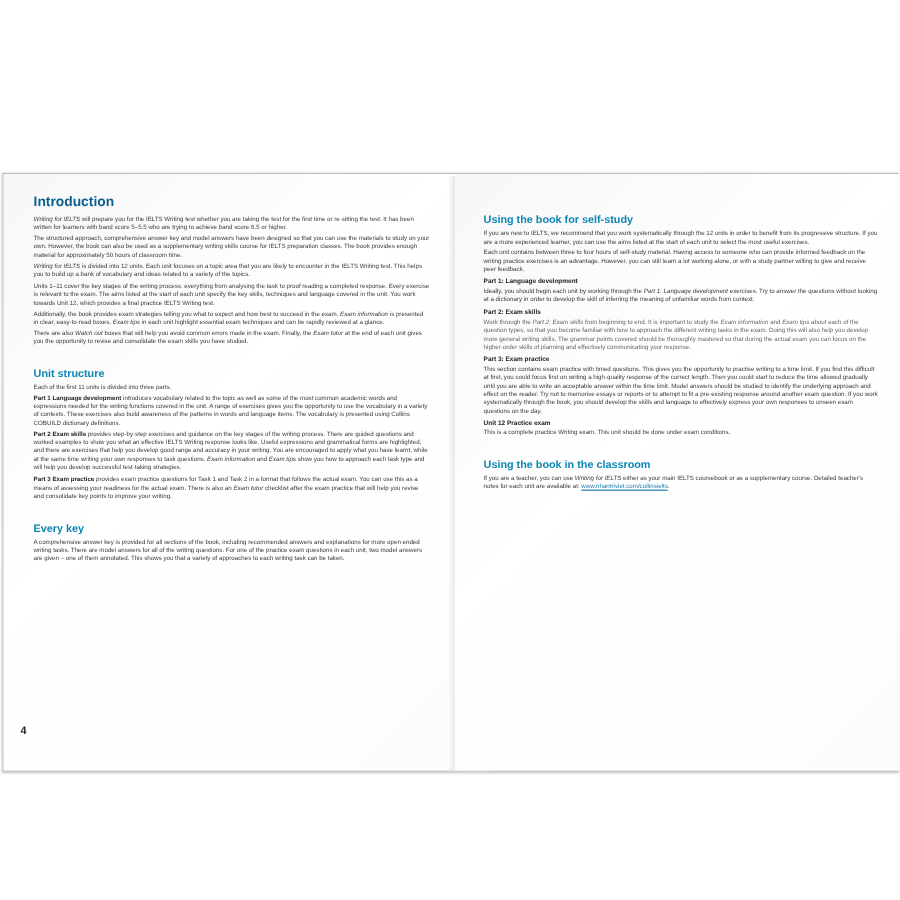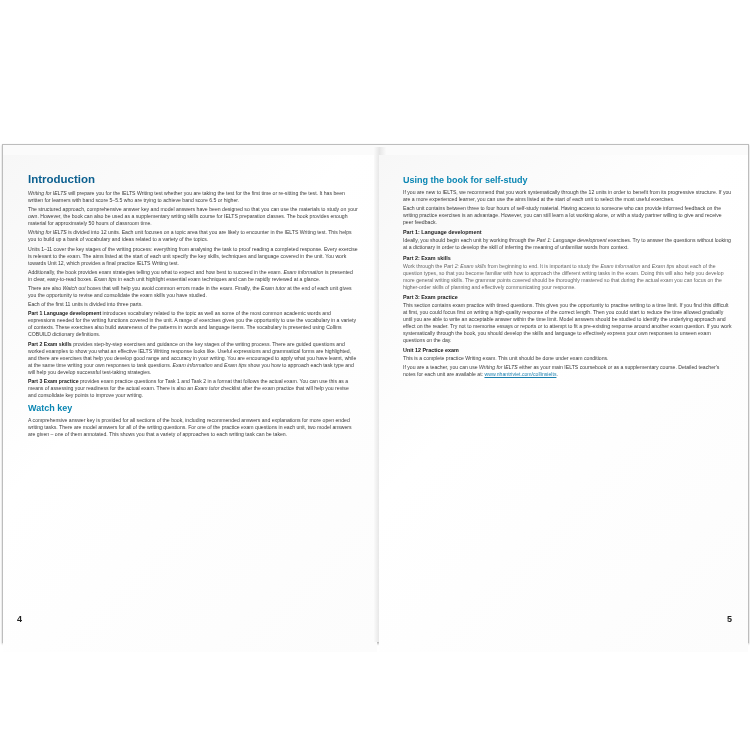--- a/index.html
+++ b/index.html
@@ -1,29 +1,29 @@
 <!DOCTYPE html>
 <html><head>
 <meta charset="utf-8">
 <style>
   html, body { margin:0; padding:0; }
   body { width:750px; height:750px; background:#ffffff; position:relative; overflow:hidden;
          font-family:"Liberation Sans", sans-serif; color:#333; }
   .spread { position:absolute; left:2px; top:144px; width:745px; height:497px;
             background:#fbfbfb; border:1px solid #bdbdbd; box-shadow:0 1px 2px rgba(0,0,0,0.25); }
-  .page { position:absolute; top:10px; height:100%; background:linear-gradient(135deg,#f7f7f7 0%,#ffffff 40%,#fcfcfc 100%); }
+  .page { position:absolute; top:0; height:100%; background:linear-gradient(135deg,#f7f7f7 0%,#ffffff 40%,#fcfcfc 100%);padding-left:32px; }
   .page.left { left:0; width:374px; }
   .page.right { left:376px; width:369px; }
   .gutter { position:absolute; left:371px; top:2px; width:12px; height:495px;
             background:linear-gradient(90deg,#fafafa 0%,#e6e6e6 45%,#ececec 60%,#fafafa 100%); }
   .content { position:absolute; top:16px; font-size:5.15px; line-height:7px; color:#3a3a3a; }
   .page.left .content { left:25px; width:330px; }
   .page.right .content { left:24px; width:330px; }
   .h1 { font-weight:bold; color:#0b5f8f; font-size:11.5px; line-height:13px; margin:2px 0 4px 0; }
-  .h2 { font-weight:bold; color:#0a86b3; font-size:9px; line-height:11px; margin:4px 0 3px 0; }
+  .h2 { font-weight:bold; color:#0a86b3; font-size:9px; line-height:11px; margin:17px 0 3px 0; }
   .h3 { font-weight:bold; color:#222; font-size:5.4px; line-height:8px; margin:2px 0 1px 0; }
   p { margin:0 0 2.2px 0; }
   p.gray { color:#666; }
   b.inline { color:#222; }
   i { font-style:italic; }
   a.link { color:#1a7fae; text-decoration:underline; }
   .page-num { position:absolute; bottom:28px; font-size:9px; font-weight:bold; color:#222; }
   .page.left .page-num { left:14px; }
   .page.right .page-num { right:16px; }
 </style>
@@ -36,26 +36,27 @@
       <div class="h1">Introduction</div>
 
       <p><i>Writing for IELTS</i><span> will prepare you for the IELTS Writing test whether you are taking the test for the first time or re-sitting the test. It has been written for learners with band score 5–5.5 who are trying to achieve band score 6.5 or higher.</span></p>
       <p>The structured approach, comprehensive answer key and model answers have been designed so that you can use the materials to study on your own. However, the book can also be used as a supplementary writing skills course for IELTS preparation classes. The book provides enough material for approximately 50 hours of classroom time.</p>
 
       <p><i>Writing for IELTS</i><span> is divided into 12 units. Each unit focuses on a topic area that you are likely to encounter in the IELTS Writing test. This helps you to build up a bank of vocabulary and ideas related to a variety of the topics.</span></p>
       <p>Units 1–11 cover the key stages of the writing process: everything from analysing the task to proof reading a completed response. Every exercise is relevant to the exam. The aims listed at the start of each unit specify the key skills, techniques and language covered in the unit. You work towards Unit 12, which provides a final practice IELTS Writing test.</p>
       <p><span>Additionally, the book provides exam strategies telling you what to expect and how best to succeed in the exam. </span><i>Exam information</i><span> is presented in clear, easy-to-read boxes. </span><i>Exam tips</i><span> in each unit highlight essential exam techniques and can be rapidly reviewed at a glance.</span></p>
       <p><span>There are also </span><i>Watch out</i><span> boxes that will help you avoid common errors made in the exam. Finally, the </span><i>Exam tutor</i><span> at the end of each unit gives you the opportunity to revise and consolidate the exam skills you have studied.</span></p>
 
+      <div class="h2">Unit structure</div>
       <p>Each of the first 11 units is divided into three parts.</p>
       <p><b class="inline">Part 1 Language development</b><span> introduces vocabulary related to the topic as well as some of the most common academic words and expressions needed for the writing functions covered in the unit. A range of exercises gives you the opportunity to use the vocabulary in a variety of contexts. These exercises also build awareness of the patterns in words and language items. The vocabulary is presented using Collins COBUILD dictionary definitions.</span></p>
       <p><b class="inline">Part 2 Exam skills</b><span> provides step-by-step exercises and guidance on the key stages of the writing process. There are guided questions and worked examples to show you what an effective IELTS Writing response looks like. Useful expressions and grammatical forms are highlighted, and there are exercises that help you develop good range and accuracy in your writing. You are encouraged to apply what you have learnt, while at the same time writing your own responses to task questions. </span><i>Exam information</i><span> and </span><i>Exam tips</i><span> show you how to approach each task type and will help you develop successful test-taking strategies.</span></p>
       <p><b class="inline">Part 3 Exam practice</b><span> provides exam practice questions for Task 1 and Task 2 in a format that follows the actual exam. You can use this as a means of assessing your readiness for the actual exam. There is also an </span><i>Exam tutor</i><span> checklist after the exam practice that will help you revise and consolidate key points to improve your writing.</span></p>
 
-      <div class="h2">Watch key</div>
+      <div class="h2">Every key</div>
       <p>A comprehensive answer key is provided for all sections of the book, including recommended answers and explanations for more open ended writing tasks. There are model answers for all of the writing questions. For one of the practice exam questions in each unit, two model answers are given – one of them annotated. This shows you that a variety of approaches to each writing task can be taken.</p>
     </div>
     <div class="page-num">4</div>
   </div>
 
   <div class="gutter"></div>
 
   <div class="page right">
     <div class="content">
       <div class="h2">Using the book for self-study</div>
@@ -67,17 +68,18 @@
 
       <div class="h3">Part 2: Exam skills</div>
       <p class="gray"><span>Work through the </span><i>Part 2: Exam skills</i><span> from beginning to end. It is important to study the </span><i>Exam information</i><span> and </span><i>Exam tips</i><span> about each of the question types, so that you become familiar with how to approach the different writing tasks in the exam. Doing this will also help you develop more general writing skills. The grammar points covered should be thoroughly mastered so that during the actual exam you can focus on the higher-order skills of planning and effectively communicating your response.</span></p>
 
       <div class="h3">Part 3: Exam practice</div>
       <p>This section contains exam practice with timed questions. This gives you the opportunity to practise writing to a time limit. If you find this difficult at first, you could focus first on writing a high-quality response of the correct length. Then you could start to reduce the time allowed gradually until you are able to write an acceptable answer within the time limit. Model answers should be studied to identify the underlying approach and effect on the reader. Try not to memorise essays or reports or to attempt to fit a pre-existing response around another exam question. If you work systematically through the book, you should develop the skills and language to effectively express your own responses to unseen exam questions on the day.</p>
 
       <div class="h3">Unit 12 Practice exam</div>
       <p>This is a complete practice Writing exam. This unit should be done under exam conditions.</p>
 
+      <div class="h2">Using the book in the classroom</div>
       <p><span>If you are a teacher, you can use </span><i>Writing for IELTS</i><span> either as your main IELTS coursebook or as a supplementary course. Detailed teacher's notes for each unit are available at: </span><a class="link">www.nhantriviet.com/collinsielts</a><span>.</span></p>
     </div>
     <div class="page-num">5</div>
   </div>
 </div>
 
 </body></html>

